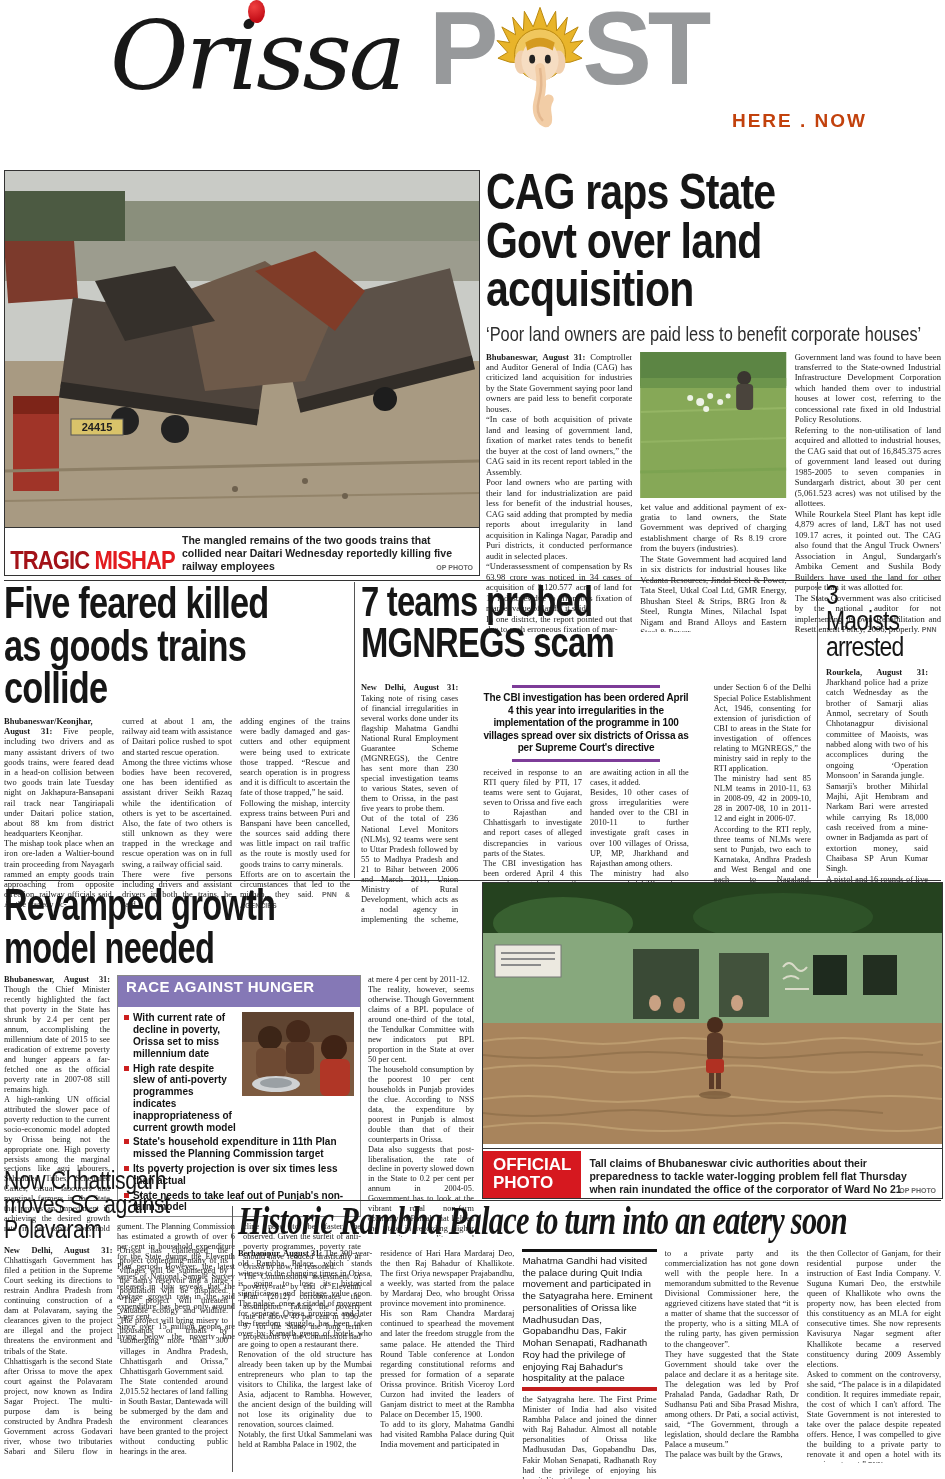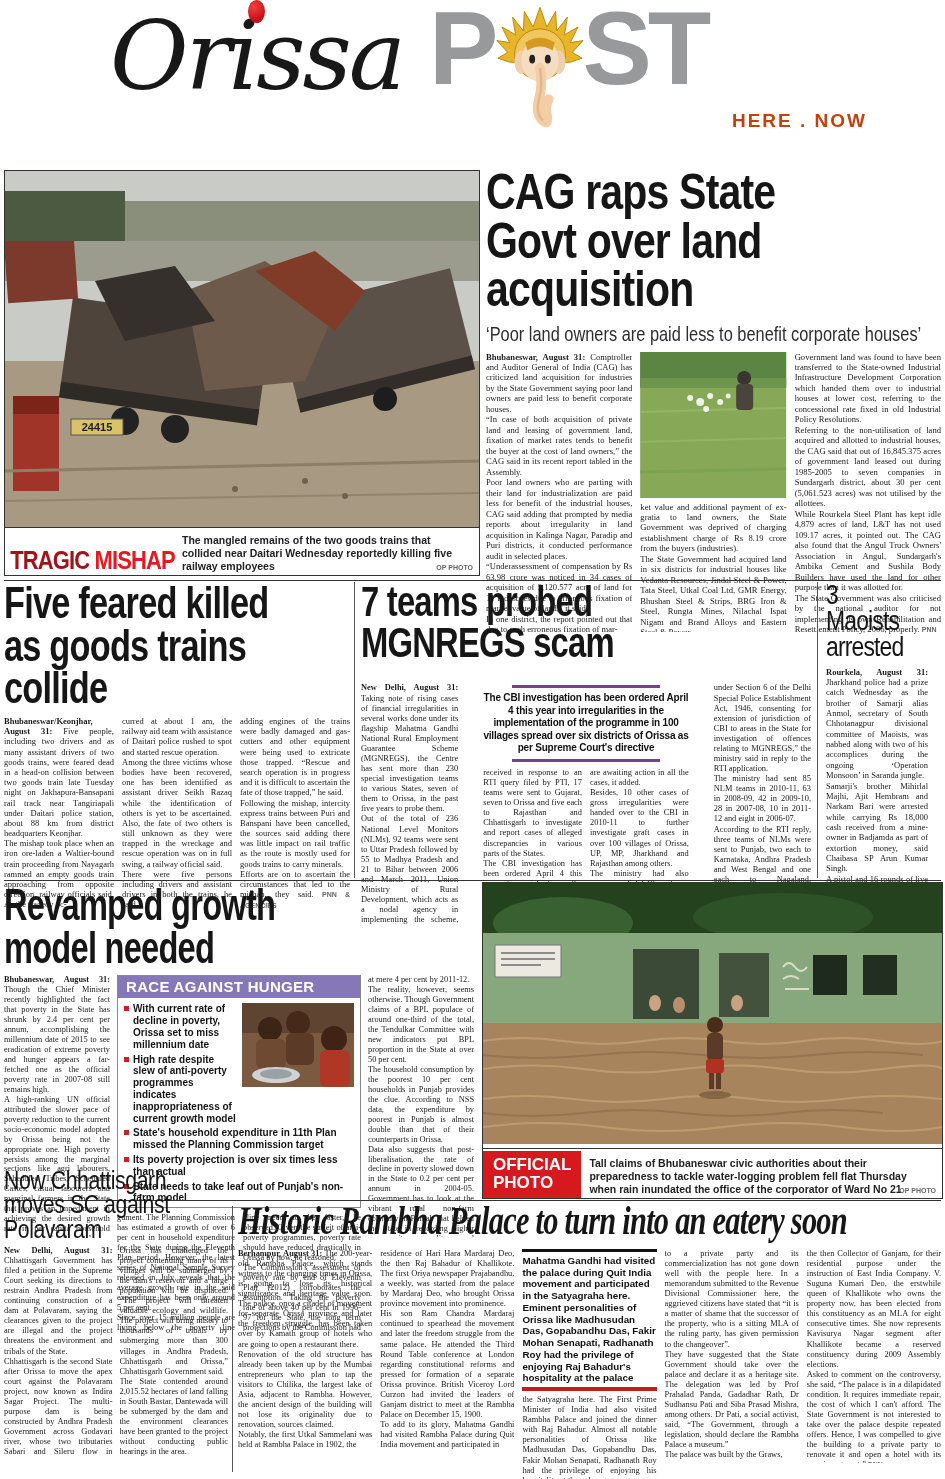--- a/index.html
+++ b/index.html
@@ -82,21 +82,21 @@
   .art-maoists .body-txt { font-size:8.5px; line-height:1.22; height:236px; margin-top:6px; }
 
   
   .art-growth { position:absolute; left:4px; top:884px; width:470px; height:312px; }
   .art-growth .hl { font-size:44px; letter-spacing:-1px; transform:scaleX(.74); }
   .gr-grid { display:flex; gap:7px; height:262px; margin-top:6px; }
   .gr-grid .colA { width:106px; font-size:8.3px; line-height:1.2; }
   .gr-mid { width:244px; }
   .racebox { border:1px solid #888; margin-bottom:5px; }
   .race-title { background:#8578b6; color:#fff; font-family:"Liberation Sans", sans-serif;
-                font-weight:700; font-size:15px; letter-spacing:.3px; padding:2px 8px 3px; }
+                font-weight:700; font-size:15px; letter-spacing:.3px; padding:2px 8px 12px; }
   .race-body { padding:5px 6px 3px; overflow:hidden; }
   .kids-photo { float:right; width:112px; height:84px; margin:0 0 3px 5px; }
   .bullet { font-family:"Liberation Sans", sans-serif; font-weight:700; font-size:10px;
             line-height:1.18; color:#141414; margin-bottom:3px; display:flex; gap:4px; }
   .sq { flex:0 0 auto; width:5px; height:5px; background:#cc1f1f; margin-top:3px; }
   .gr-inner { display:flex; gap:8px; height:118px; }
   .gr-inner .col { flex:1; font-size:8.3px; line-height:1.2; }
 
   .fig-flood { position:absolute; left:482px; top:882px; width:461px; }
   .fig-flood .capbar { border-top:1px solid #333; height:50px; }
@@ -110,21 +110,21 @@
   .pol-cols { display:flex; gap:7px; height:212px; margin-top:5px; }
   .pol-cols .col { flex:1; font-size:8.4px; line-height:1.2; }
   .sec4-vrule { position:absolute; left:232px; top:1206px; height:266px; }
 
   .art-rambha { position:absolute; left:238px; top:1202px; width:703px; height:274px; }
   .art-rambha .hl { font-family:"Liberation Serif", serif; font-style:italic; font-weight:700;
                     font-size:40px; letter-spacing:-1px; transform:scaleX(.76); white-space:nowrap; }
   .rb-cols { display:flex; gap:8px; height:214px; margin-top:8px; }
   .rb-cols .col { flex:1; font-size:8.4px; line-height:1.2; }
   .rb-pq { border-top:3px solid #111; padding-top:3px; margin-bottom:4px; }
-  .rb-pq-text { font-family:"Liberation Sans", sans-serif; font-weight:700; font-size:9.8px;
+  .rb-pq-text { font-family:"Liberation Sans", sans-serif; font-weight:400; font-size:9.8px;
                 line-height:1.2; color:#111; }
   .rb-pq-bar { height:4px; background:#c21d1d; margin-top:3px; }
 </style>
 </head>
 <body>
 
 <div class="page">
 
   <div class="masthead">
     <div class="brand">

